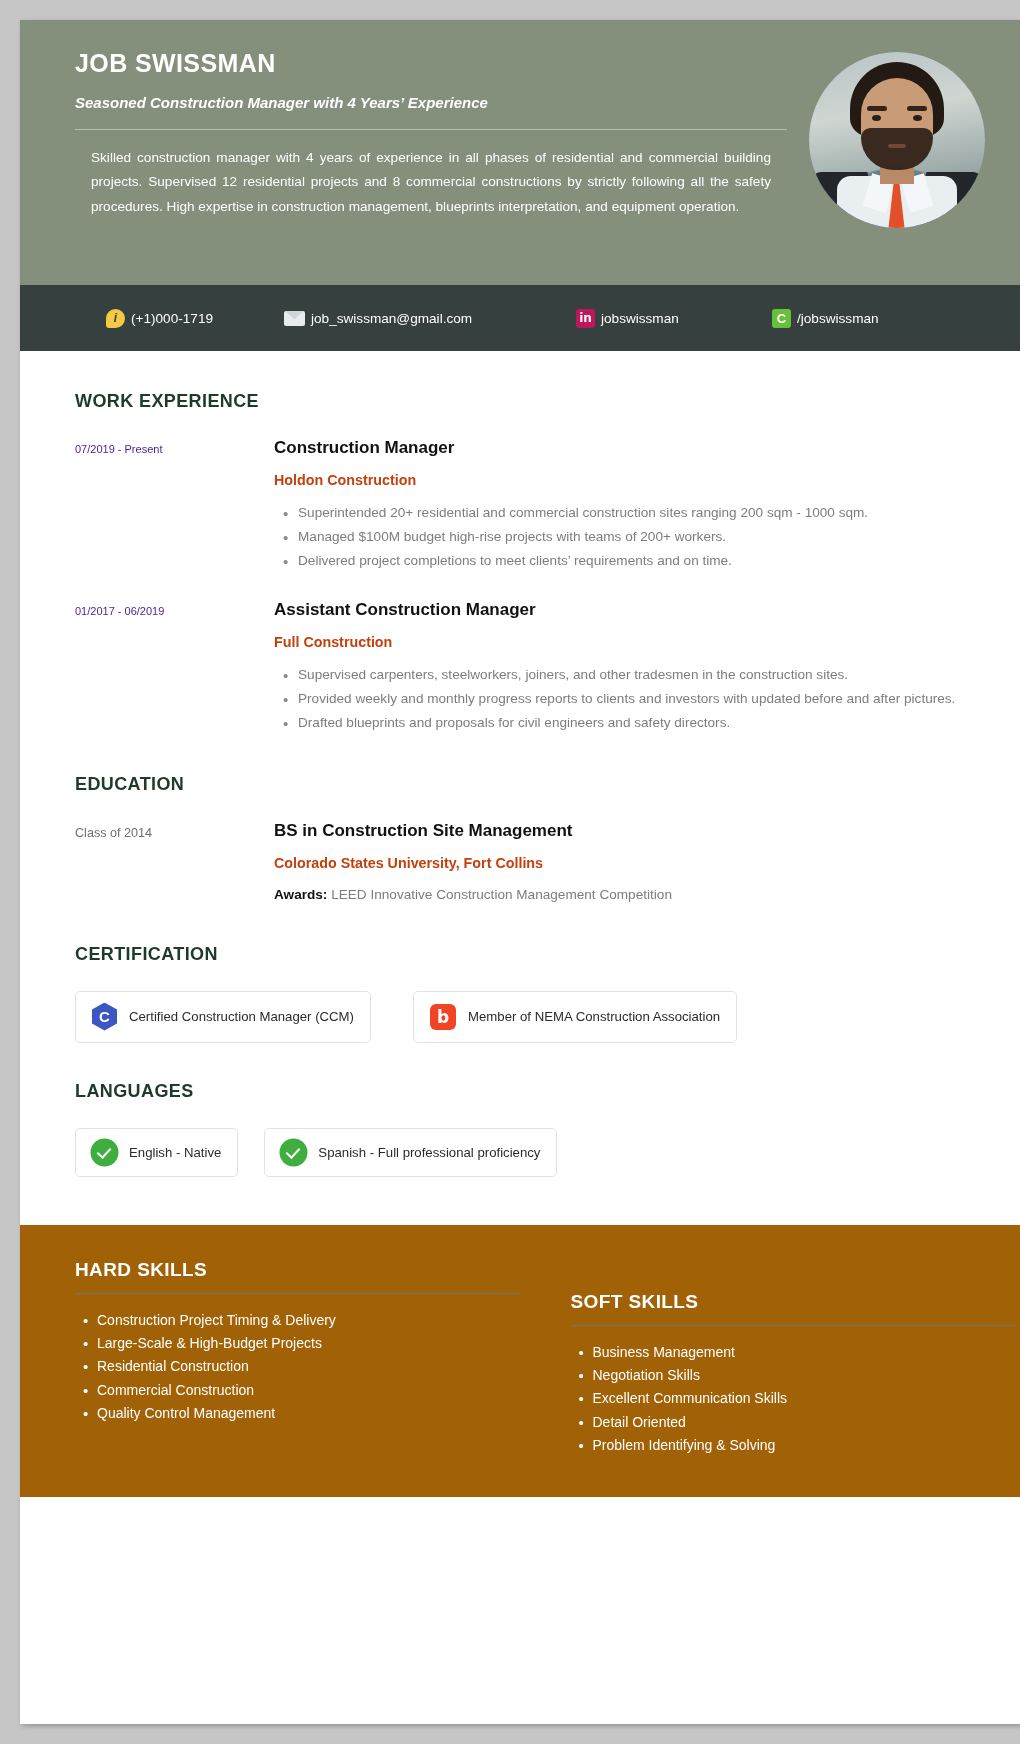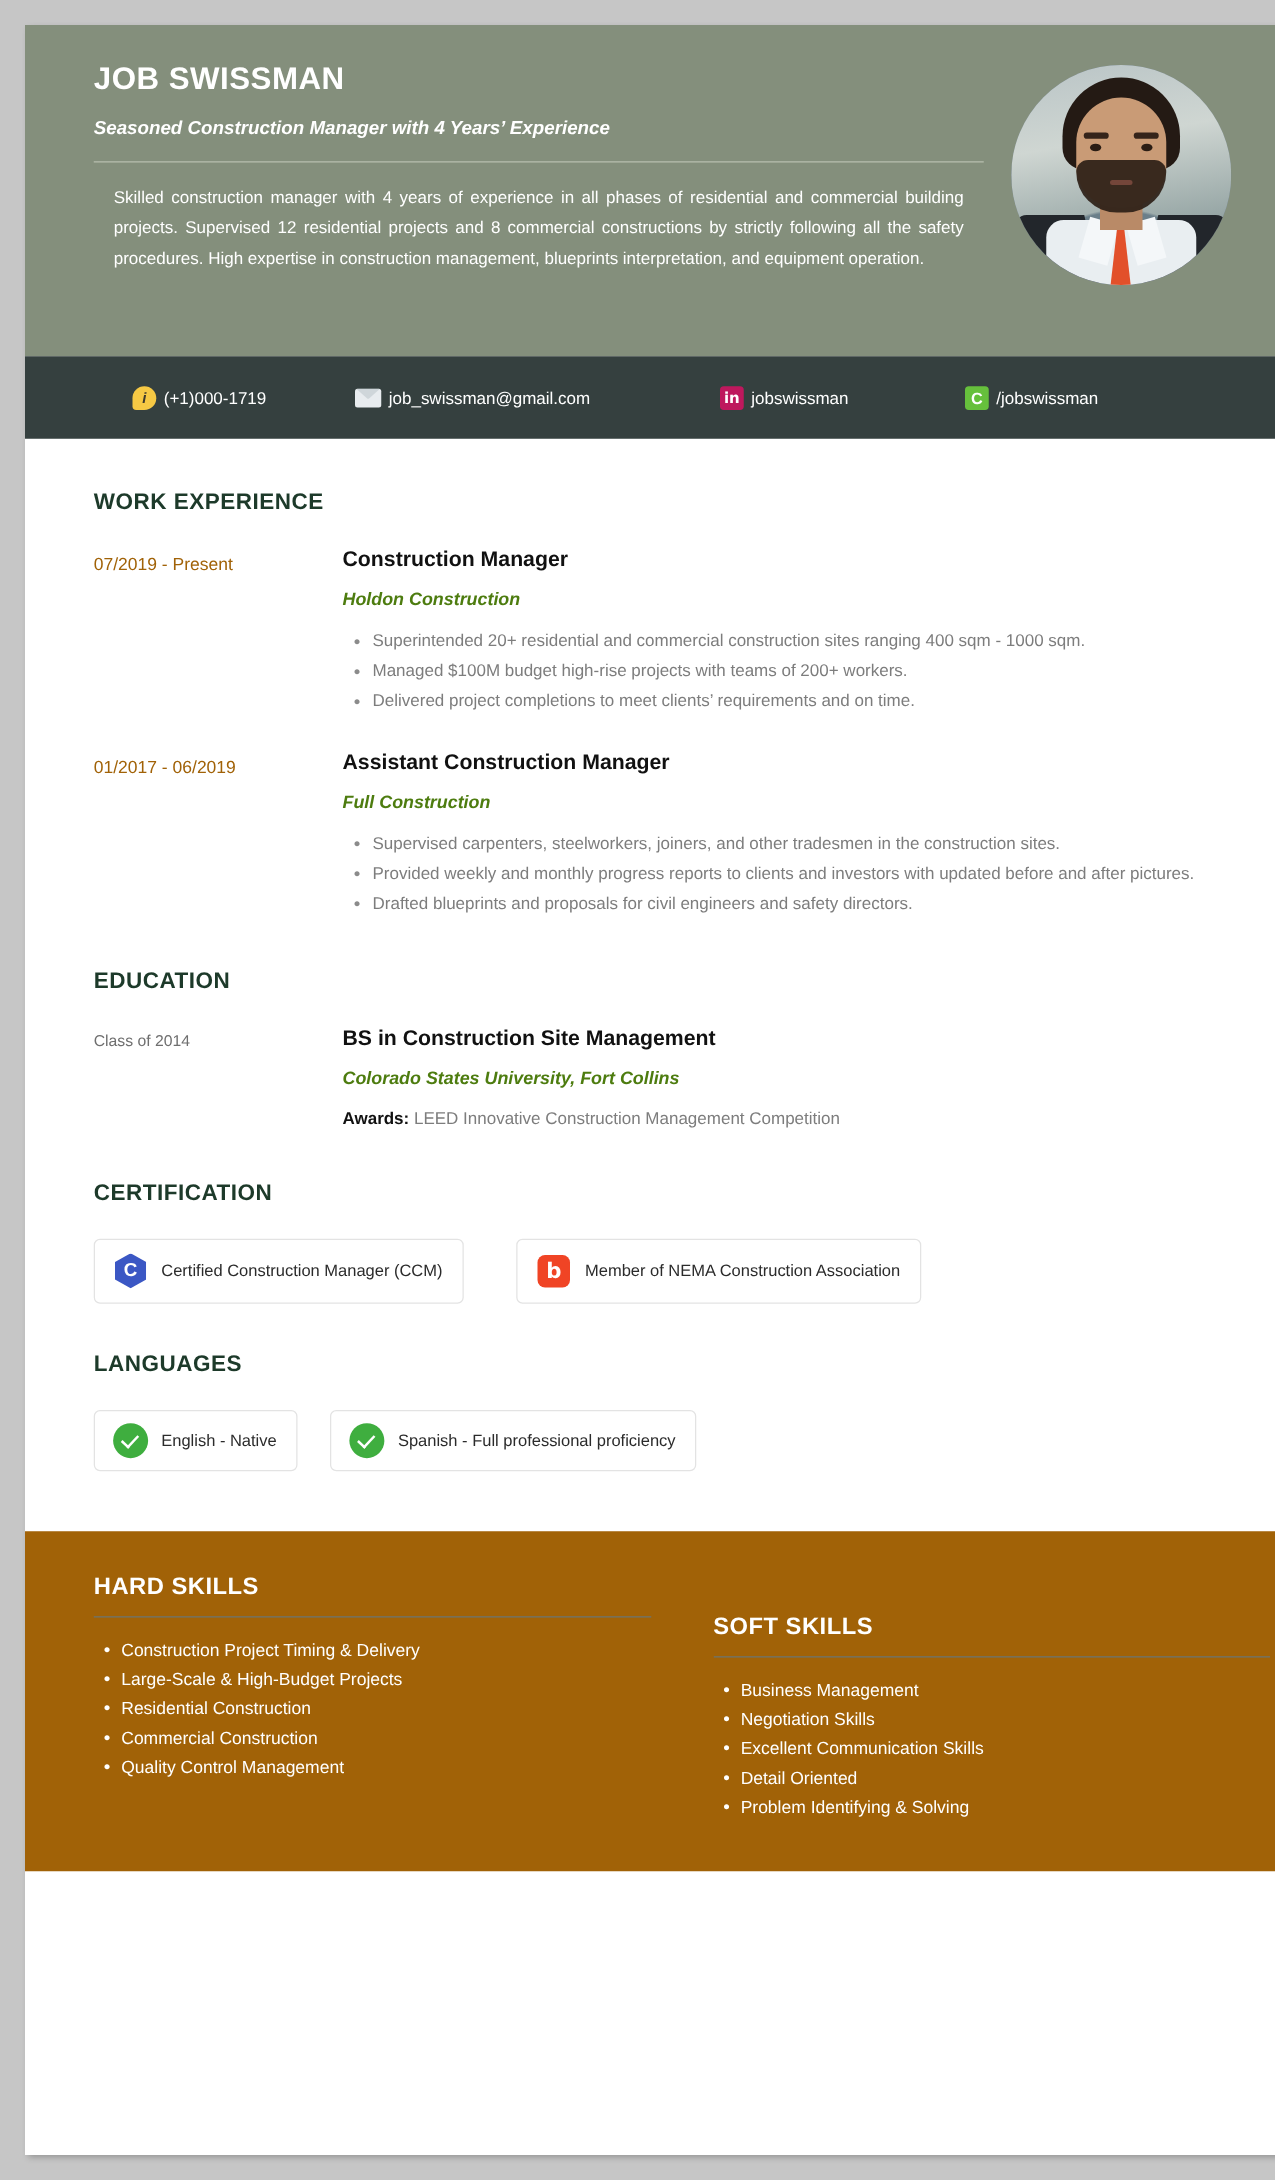--- a/index.html
+++ b/index.html
@@ -231,39 +231,38 @@
   .section-title {
     font-size: 18px;
     font-weight: bold;
     color: #1d3a2a;
     letter-spacing: 0.4px;
     margin: 0 0 26px 0;
   }
   .entry { display: flex; margin-bottom: 26px; }
   .entry-date {
     flex: 0 0 199px;
-    font-size: 14px;
-    color: #a16207;
+    font-size: 11px;
+    color: #4c1d95;
     padding-top: 4px;
     line-height: 1.4;
   }
   .entry-date.small { font-size: 12.6px; color: #6f6f6f; }
   .entry-body { flex: 1; }
   .job-title {
     font-size: 17px;
     font-weight: bold;
     color: #111111;
     margin: 0 0 14px 0;
     line-height: 1.2;
   }
   .job-company {
     font-size: 14.3px;
     font-weight: bold;
-    font-style: italic;
-    color: #4d7c0f;
+    color: #c2410c;
     margin: 0 0 14px 0;
   }
   ul.bullets {
     margin: 0; padding-left: 24px;
     list-style: none;
   }
   ul.bullets li {
     font-size: 13.6px;
     color: #7d7d7d;
     line-height: 1.68;
@@ -444,21 +443,21 @@
 
       <div class="section">
         <h2 class="section-title">WORK EXPERIENCE</h2>
 
         <div class="entry">
           <div class="entry-date">07/2019 - Present</div>
           <div class="entry-body">
             <h3 class="job-title">Construction Manager</h3>
             <div class="job-company">Holdon Construction</div>
             <ul class="bullets">
-              <li>Superintended 20+ residential and commercial construction sites ranging 400 sqm - 1000 sqm.</li>
+              <li>Superintended 20+ residential and commercial construction sites ranging 200 sqm - 1000 sqm.</li>
               <li>Managed $100M budget high-rise projects with teams of 200+ workers.</li>
               <li>Delivered project completions to meet clients’ requirements and on time.</li>
             </ul>
           </div>
         </div>
 
         <div class="entry">
           <div class="entry-date">01/2017 - 06/2019</div>
           <div class="entry-body">
             <h3 class="job-title">Assistant Construction Manager</h3>

